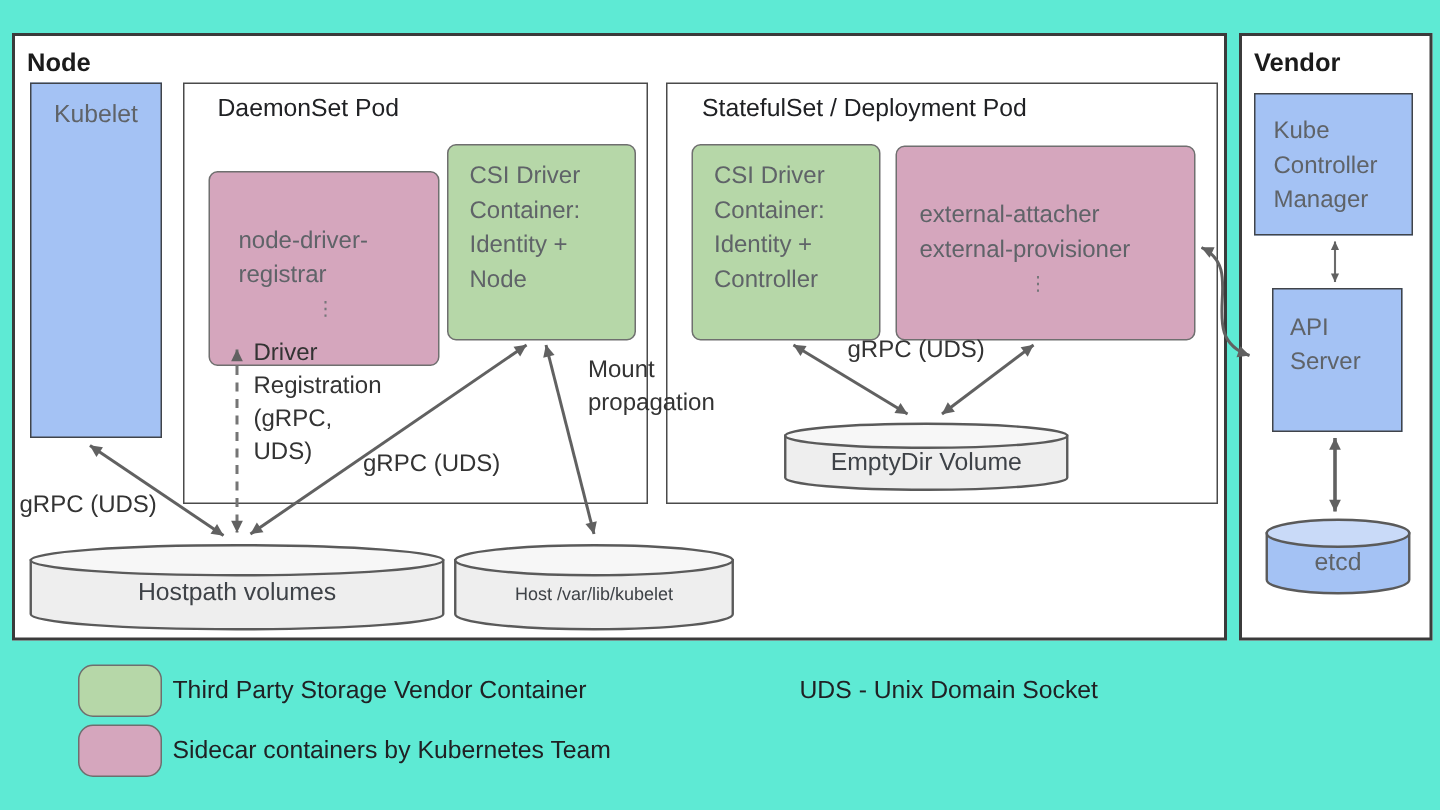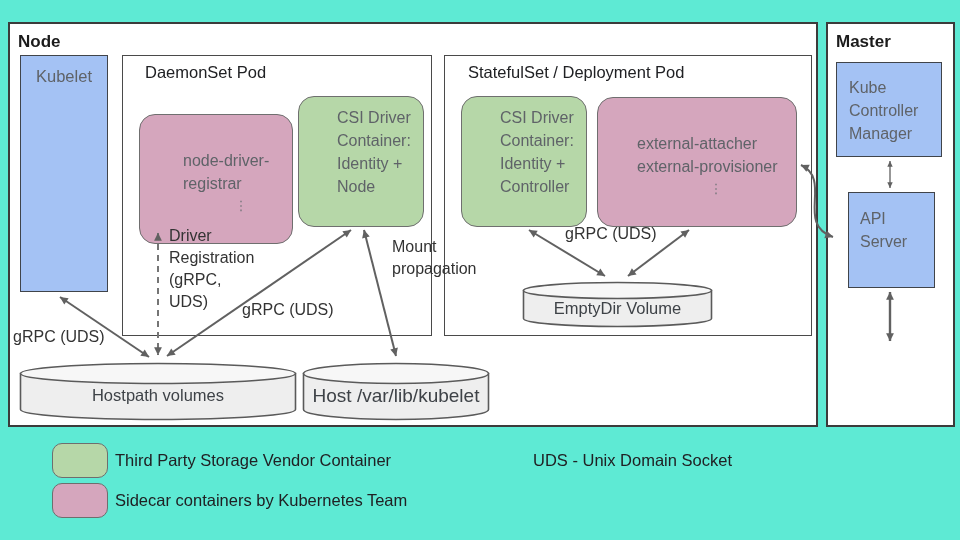--- a/index.html
+++ b/index.html
@@ -4,32 +4,32 @@
 <style>
   html,body{margin:0;padding:0;background:#ffffff;}
   #stage{position:relative;width:960px;height:540px;background:#5eead4;overflow:hidden;
          font-family:"Liberation Sans",sans-serif;}
   .abs{position:absolute;box-sizing:border-box;}
   .outline{background:#ffffff;border:2px solid #3b3b3b;}
   .podbox{background:#ffffff;border:1.6px solid #4a4a4a;}
   .section-title{font-weight:bold;font-size:17px;color:#1b1b1b;white-space:nowrap;}
   .pod-title{font-size:16.5px;color:#202124;white-space:nowrap;margin-left:11px;}
   .bluebox{background:#a4c2f4;border:1.6px solid #40444a;}
-  .roundbox{border-radius:16px;border:1.6px solid #6f6f6f;padding-left:24px;}
+  .roundbox{border-radius:6px;border:1.6px solid #6f6f6f;}
   .green{background:#b6d7a8;}
   .pink{background:#d5a6bd;}
   .boxtext{font-size:16px;color:#5f6368;}
   .line23{line-height:23px;white-space:nowrap;}
   .ellipsis{text-align:center;color:#76767a;font-size:13px;line-height:12px;margin-top:5px;}
   .arrowlabel{font-size:16px;color:#333333;line-height:22px;white-space:nowrap;z-index:5;}
   .cyl{z-index:1;}
   .cyl svg{position:absolute;left:0;top:0;}
   .cyl-label{position:absolute;left:0;right:0;top:8px;bottom:0;display:flex;align-items:center;
              justify-content:center;color:#3e4247;font-size:16.5px;white-space:nowrap;z-index:2;}
-  .cyl-label.small{font-size:19px;}
+  .cyl-label.small{font-size:12px;}
   #arrows{position:absolute;left:0;top:0;z-index:4;pointer-events:none;}
   .legend-label{font-size:16.5px;color:#202124;white-space:nowrap;}
   .swatch{width:56px;height:35px;border-radius:10px;border:1.6px solid #6e6e6e;}
 </style>
 </head>
 <body>
 
 <div id="stage">
 
   <div class="abs outline" style="left:8px;top:22px;width:810px;height:405px;"></div>
@@ -101,37 +101,44 @@
 
   <div class="abs cyl" style="left:302px;top:362px;width:188px;height:59px;">
       <svg width="188" height="59">
         <path d="M1.5,11.5 L1.5,47.5 A92.5,10 0 0 0 186.5,47.5 L186.5,11.5 Z" fill="#eeeeee" stroke="#5a5a5a" stroke-width="1.6"></path>
         <ellipse cx="94" cy="11.5" rx="92.5" ry="10" fill="#f7f7f7" stroke="#5a5a5a" stroke-width="1.6"></ellipse>
       </svg>
     <div class="cyl-label small">Host /var/lib/kubelet</div>
   </div>
 
   <div class="abs outline" style="left:826px;top:22px;width:129px;height:405px;"></div>
-  <div class="abs section-title" style="left:836px;top:32px;">Master</div>
+  <div class="abs section-title" style="left:836px;top:32px;">Vendor</div>
 
   <div class="abs bluebox" style="left:836px;top:62px;width:106px;height:95px;">
     <div class="boxtext" style="padding:13px 0 0 12px;">
       <div class="line23">Kube</div>
       <div class="line23">Controller</div>
       <div class="line23">Manager</div>
     </div>
   </div>
 
   <div class="abs bluebox" style="left:848px;top:192px;width:87px;height:96px;">
     <div class="boxtext" style="padding:14px 0 0 11px;">
       <div class="line23">API</div>
       <div class="line23">Server</div>
     </div>
   </div>
 
+  <div class="abs cyl" style="left:843px;top:345px;width:98px;height:52px;">
+      <svg width="98" height="52">
+        <path d="M1.5,10.5 L1.5,41.5 A47.5,9 0 0 0 96.5,41.5 L96.5,10.5 Z" fill="#a4c2f4" stroke="#5a5a5a" stroke-width="1.6"></path>
+        <ellipse cx="49" cy="10.5" rx="47.5" ry="9" fill="#c9daf8" stroke="#5a5a5a" stroke-width="1.6"></ellipse>
+      </svg>
+    <div class="cyl-label" style="color:#5f6368;">etcd</div>
+  </div>
 
   <div class="abs arrowlabel" style="left:13px;top:326px;">gRPC (UDS)</div>
 
   <div class="abs arrowlabel" style="left:169px;top:225px;">
     <div>Driver</div>
     <div>Registration</div>
     <div>(gRPC,</div>
     <div>UDS)</div>
   </div>
 

